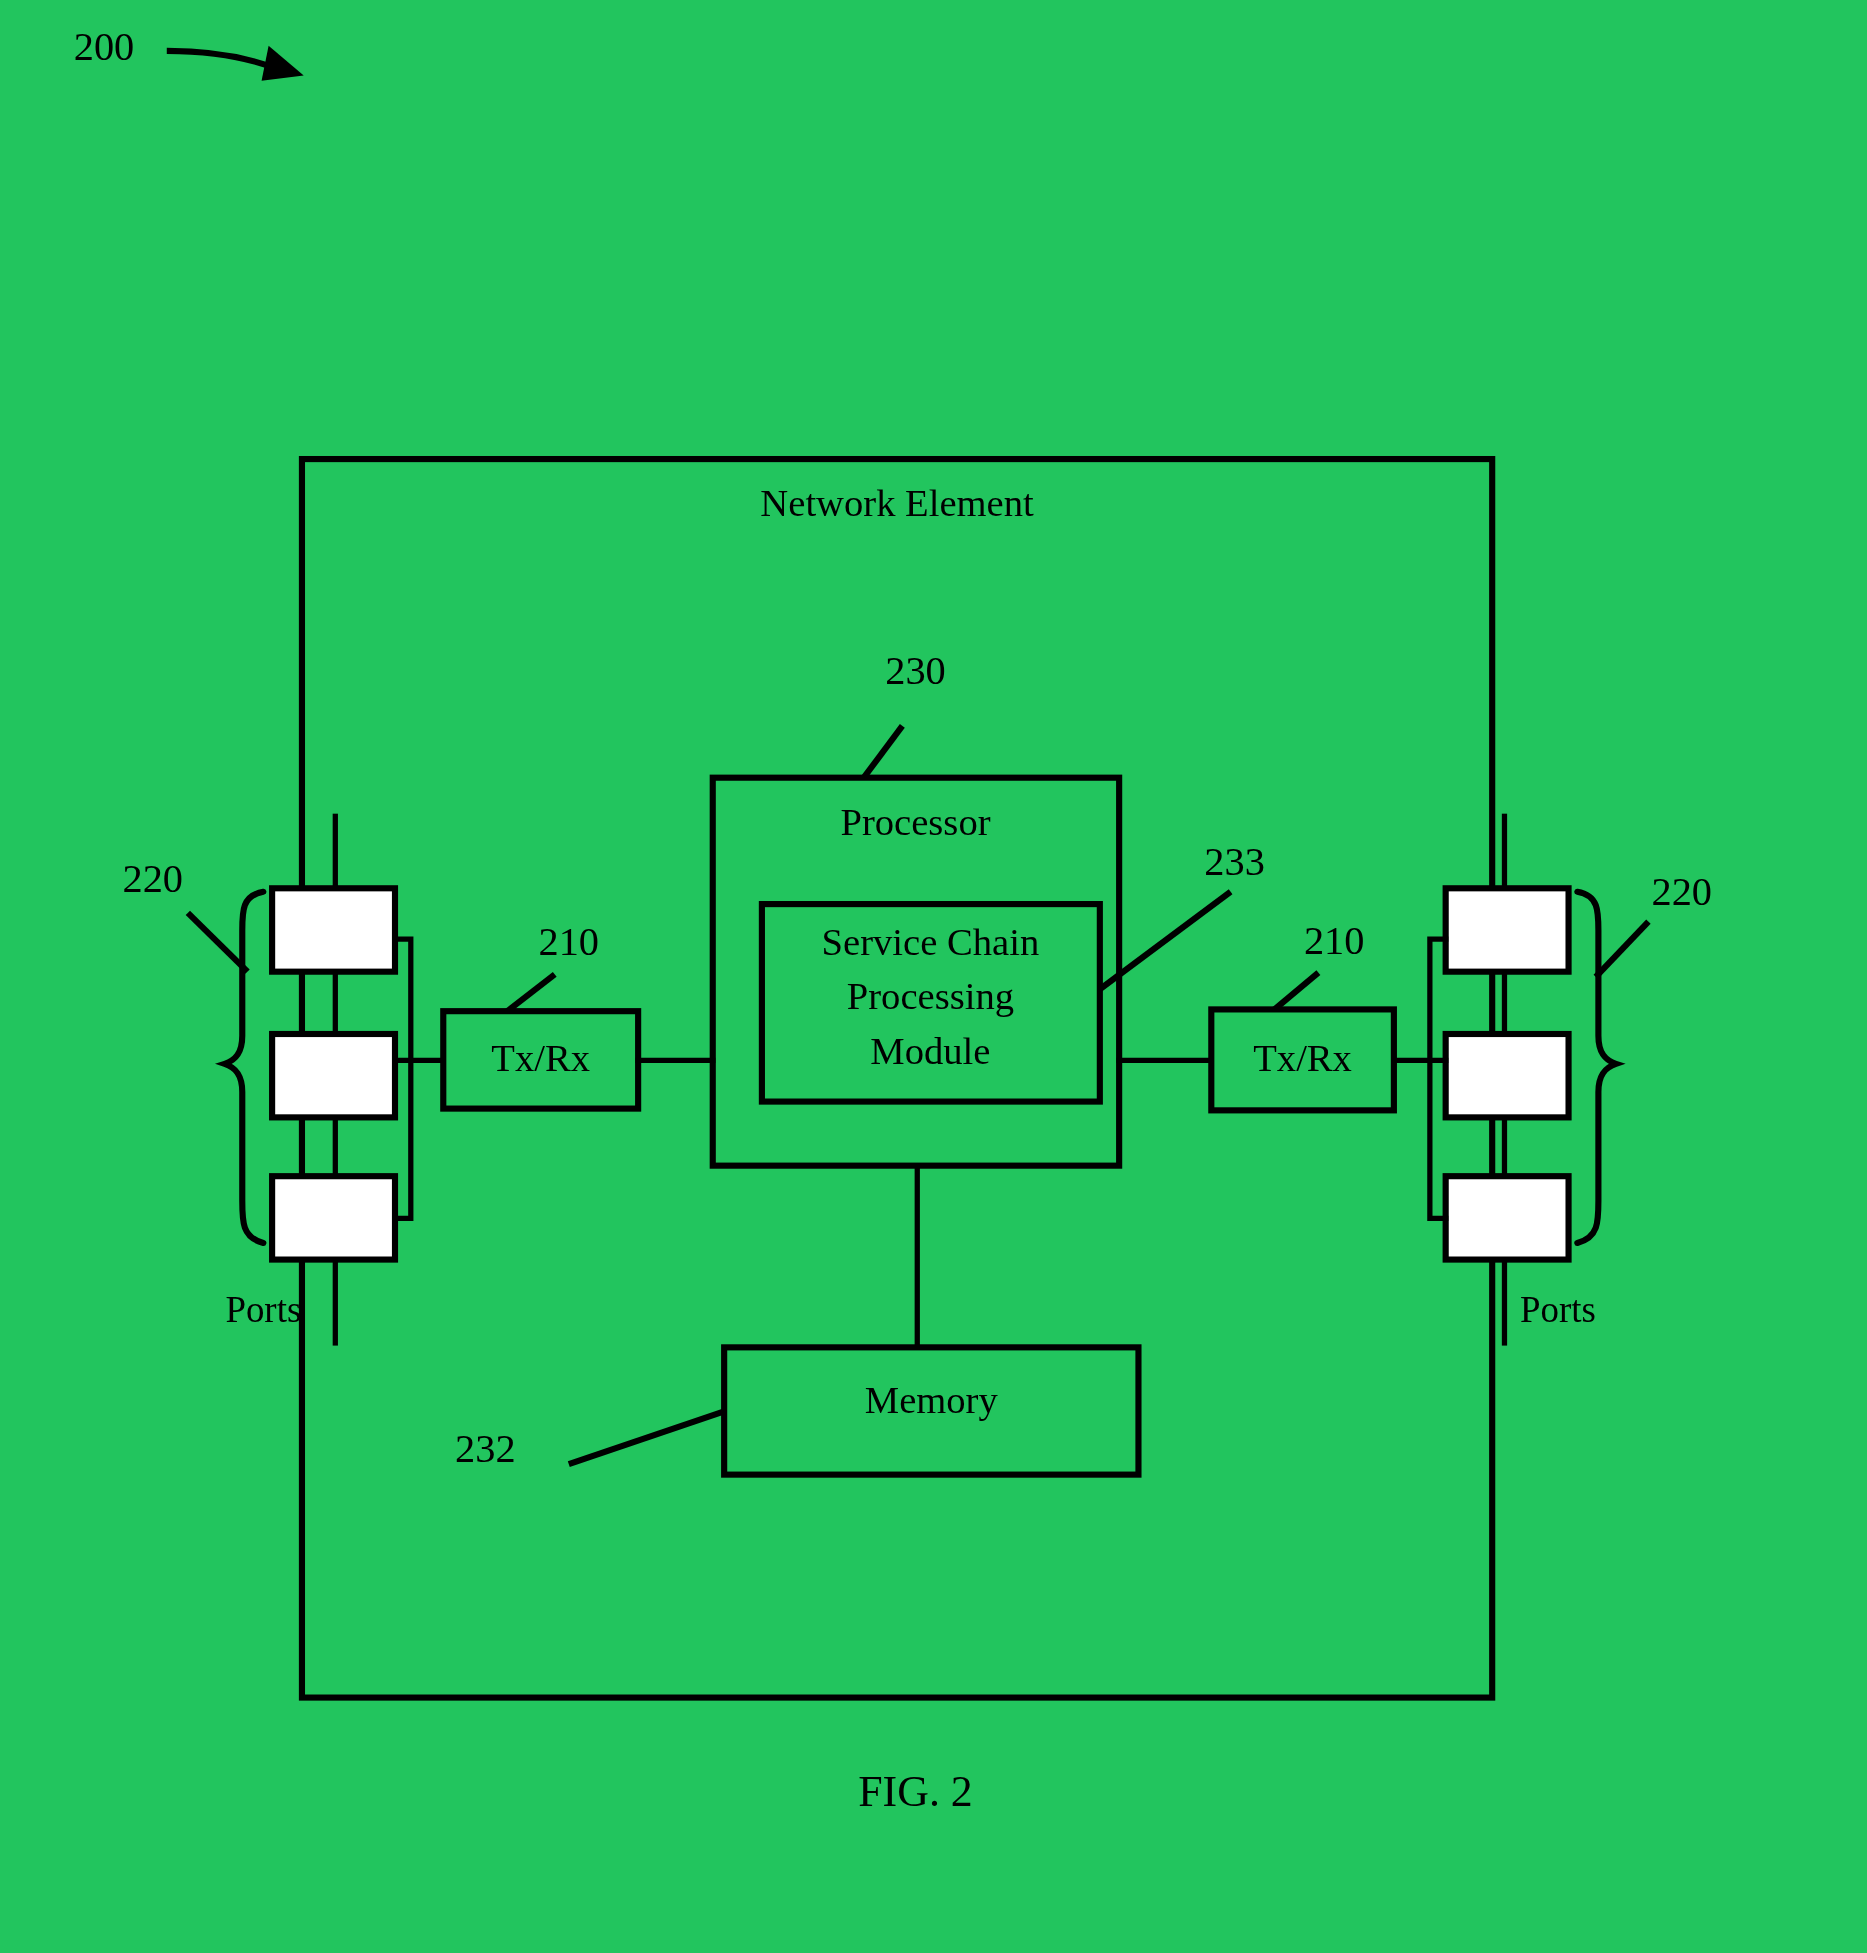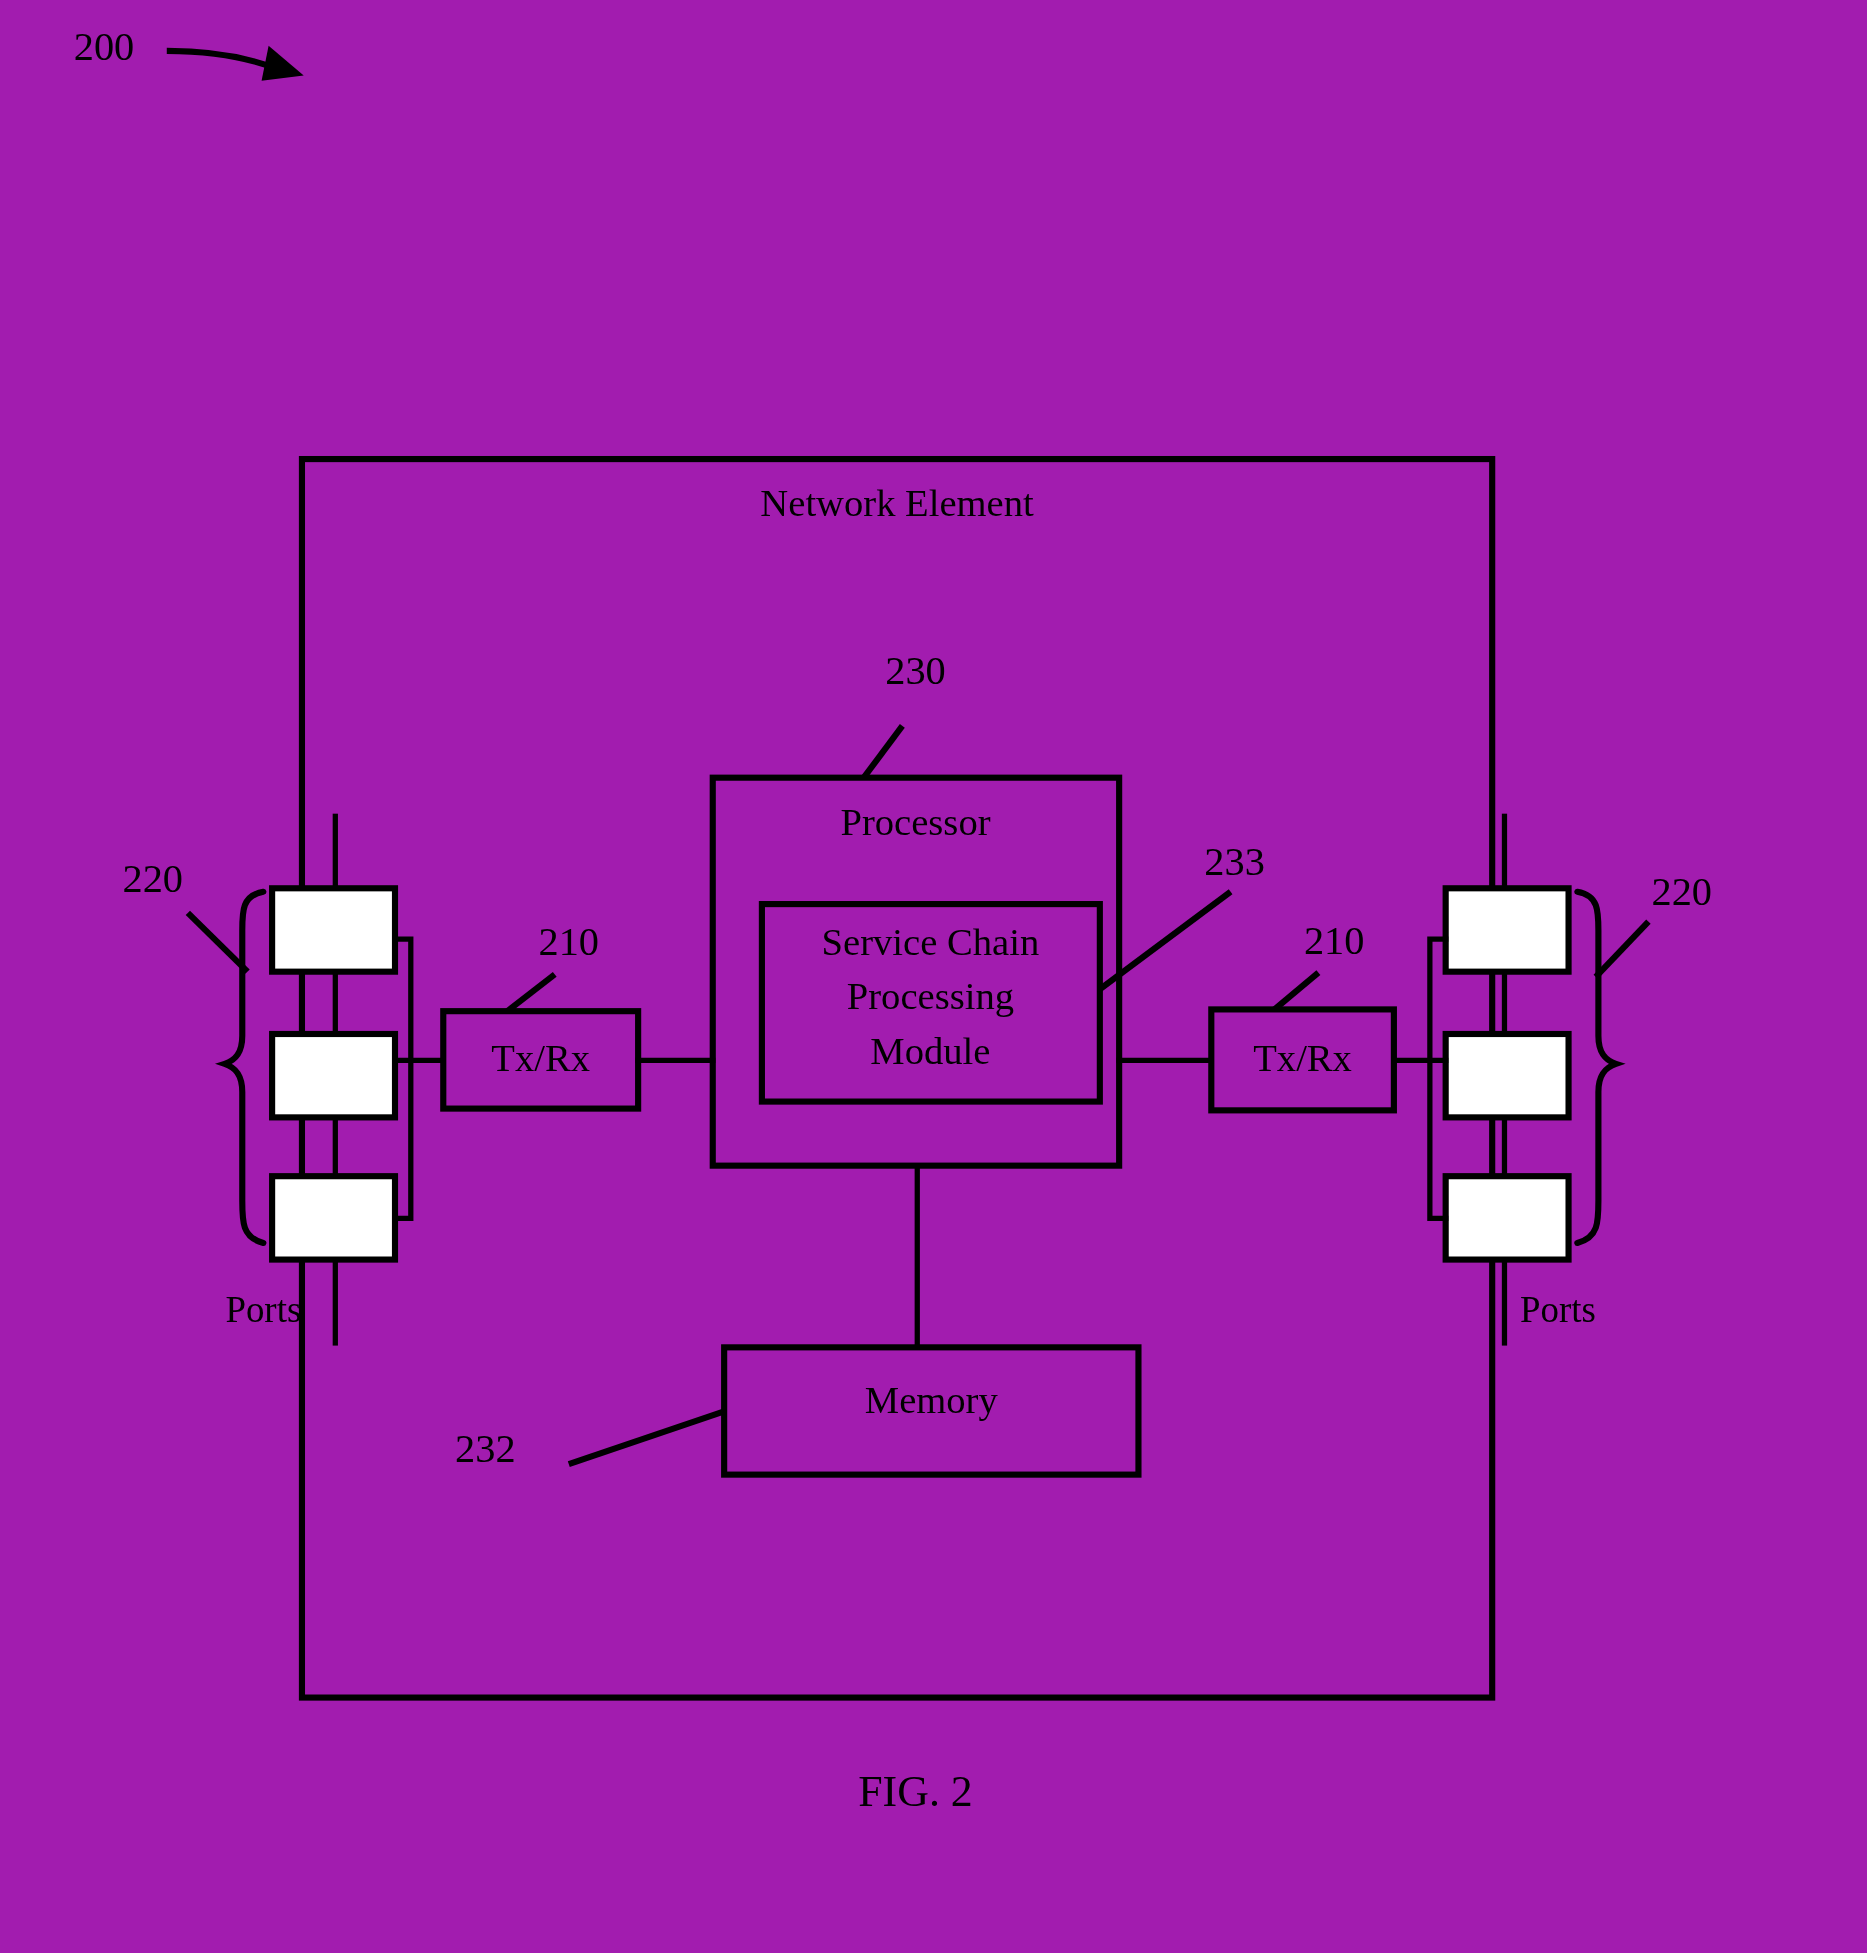--- a/index.html
+++ b/index.html
@@ -11,21 +11,21 @@
   body {
     font-family: "Liberation Serif", "DejaVu Serif", serif;
     width: 1867px;
     height: 1953px;
     overflow: hidden;
   }
   #figure-root {
     position: relative;
     width: 1867px;
     height: 1953px;
-    background: #a21caf;
+    background: #22c55e;
   }
   #figure-svg {
     position: absolute;
     top: 0;
     left: 0;
     width: 1867px;
     height: 1953px;
     display: block;
   }
   .dgm-text {

